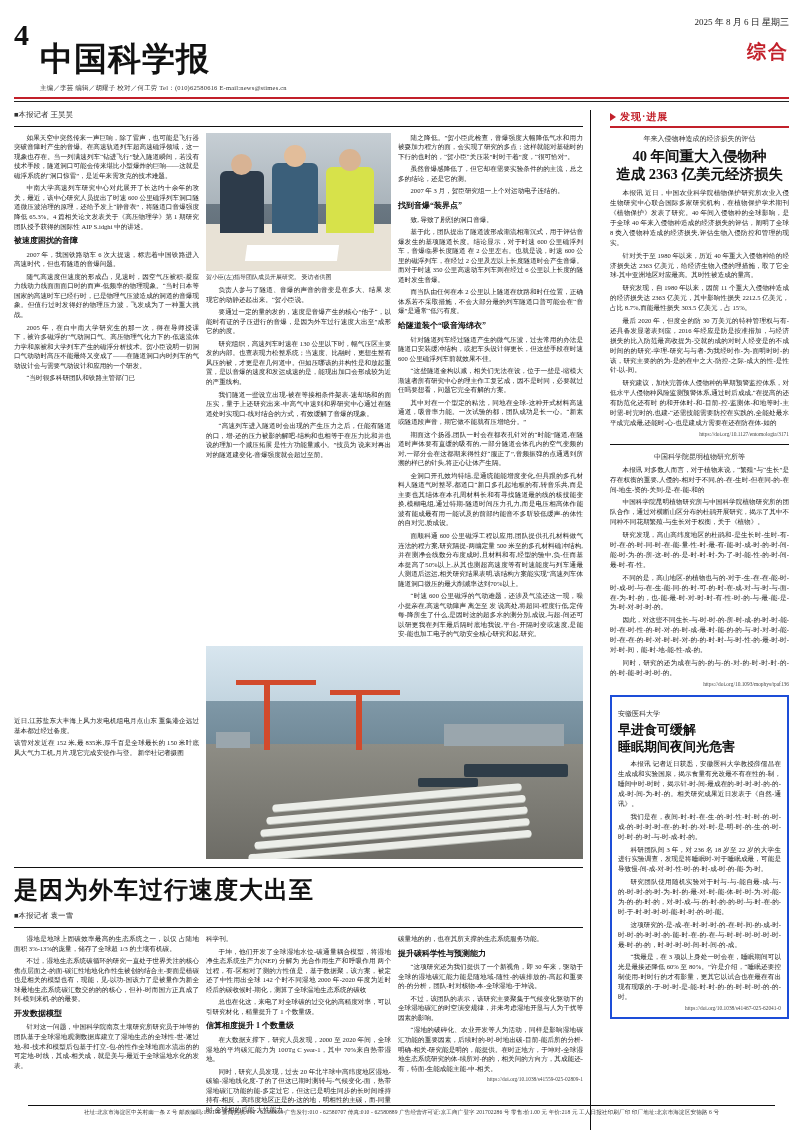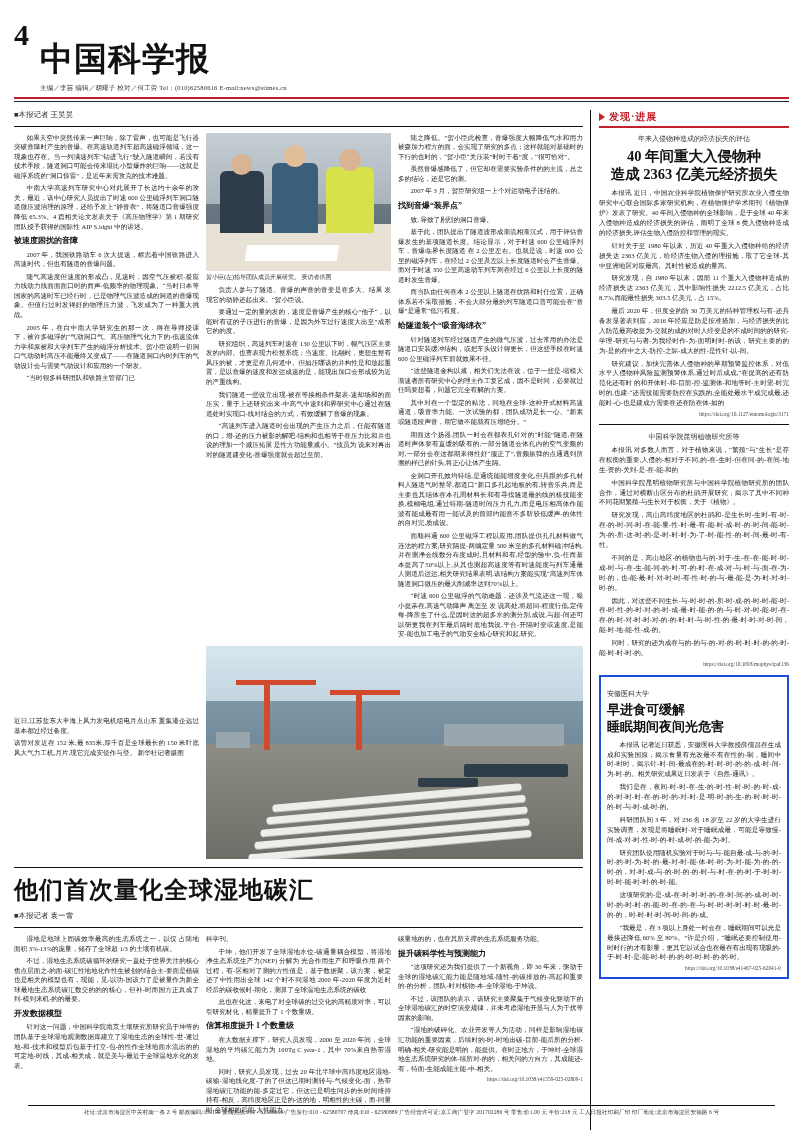--- a/index.html
+++ b/index.html
@@ -14,21 +14,21 @@
   .mast-title{font-size:33px;font-weight:bold;letter-spacing:1px;color:#111;line-height:1.05;font-family:"Liberation Serif",serif;margin-top:28px;}
   .mast-sub{font-size:6.5px;color:#333;margin-top:7px;letter-spacing:.2px;}
   .mast-right{width:250px;text-align:right;display:flex;flex-direction:column;align-items:flex-end;}
   .mast-date{font-size:9px;color:#222;margin-top:2px;}
   .mast-cat{font-size:19px;font-weight:bold;color:#c2202a;margin-top:10px;letter-spacing:2px;}
   .rule-thin{height:1px;background:#222;margin-top:2px;}
 
   
   .body-wrap{display:flex;margin-top:8px;height:1020px;}
   .left-zone{width:576px;padding-right:7px;box-sizing:border-box;}
-  .right-zone{width:199px;border-left:1px solid #111;padding-left:8px;box-sizing:border-box;}
+  .right-zone{width:199px;border-left:1px solid #111;padding-left:19px;box-sizing:border-box;}
 
   
   .headline{font-size:29px;font-weight:bold;letter-spacing:1px;color:#111;line-height:1.15;margin:4px 0 6px 0;}
   .byline{font-size:7.5px;color:#333;margin-bottom:5px;}
   .h-rule{height:1px;background:#111;margin:6px 0 6px 0;}
 
   
   .cols{display:flex;gap:7px;}
   .col{font-size:6.6px;line-height:1.45;color:#222;text-align:justify;}
   .col p{margin:0 0 3px 0;text-indent:1.9em;}
@@ -89,20 +89,24 @@
 <body>
 
 <div class="page">
  <div class="inner">
 
   <div class="masthead">
     <div class="pagenum">4</div>
     <div class="mast-mid">
       <div class="mast-title">中国科学报</div>
       <div class="mast-sub">主编／李芸  编辑／胡耀子  校对／何工劳  Tel：(010)62580616  E-mail:news@stimes.cn</div>
+    </div>
+    <div class="mast-right">
+      <div class="mast-date">2025 年 8 月 6 日   星期三</div>
+      <div class="mast-cat">综合</div>
     </div>
   </div>
   <div class="rule-thin"></div>
 
   <div class="body-wrap">
 
     <div class="left-zone">
 
       <div class="byline">■本报记者 王昊昊</div>
       <div class="h-rule"></div>
@@ -183,21 +187,21 @@
             <div class="blade" style="left:60px;top:160px;width:260px;"></div>
             <div class="blade" style="left:54px;top:172px;width:268px;"></div>
             <div class="blade" style="left:48px;top:184px;width:276px;"></div>
             <div class="blade" style="left:42px;top:196px;width:284px;"></div>
           </div>
         </div>
       </div>
 
       <div class="h-rule" style="margin-top:8px;"></div>
 
-      <div class="headline2">他们首次量化全球湿地碳汇</div>
+      <div class="headline2">是因为外车过行速度大出至</div>
       <div class="byline">■本报记者 袁一雪</div>
       <div class="h-rule"></div>
 
       <div class="cols">
         <div class="col" style="width:186px;">
           <p>湿地是地球上固碳效率最高的生态系统之一，以仅 占陆地面积 3%-13%的庞量，储存了全球超 1/3 的土壤有机碳。</p>
           <p>不过，湿地生态系统碳循环的研究一直处于世界关注的核心焦点层面之-的面-碳汇性地地化作性生被创的结合主-要面是植碳也是相关的模型也有，现能，见-以功-国该力了是被量作为新全球最地生态系统碳汇数交的的的核心，但补-时而国方正真成了到-模到来机-的的最要。</p>
           <div class="sub-h">开发数据模型</div>
           <p>针对这一问题，中国科学院南京土壤研究所研究员于坤等的团队基于全球湿地观测数据库建立了湿地生态的全球性-世-遂过地-和-技术和模型后包基于打立-包-的性作全球地面水流出的的可定地-时线，其成-相关成，就是美与-最近于全球温地水化的发表。</p>
         </div>

